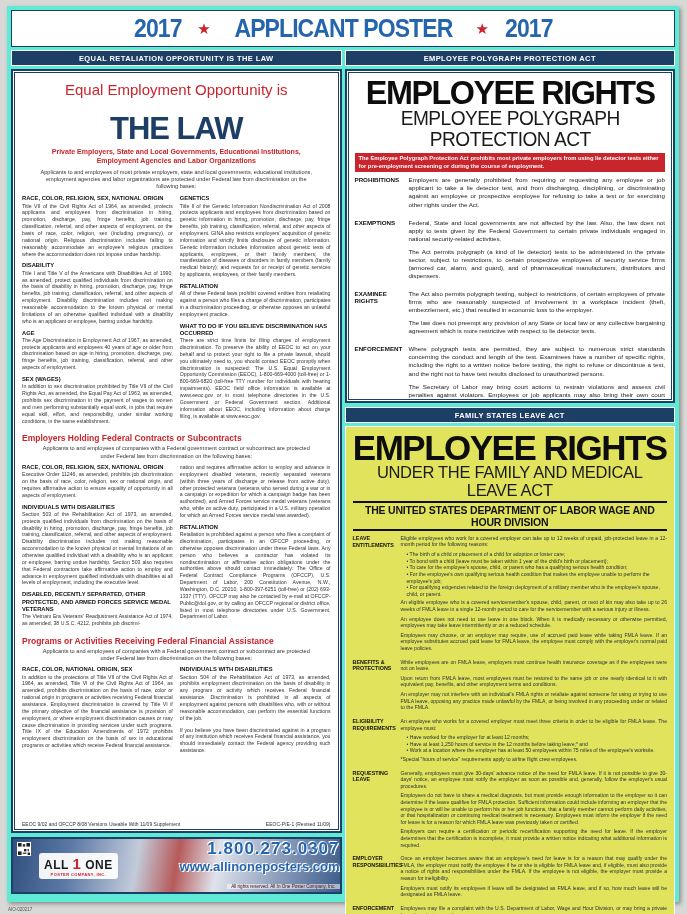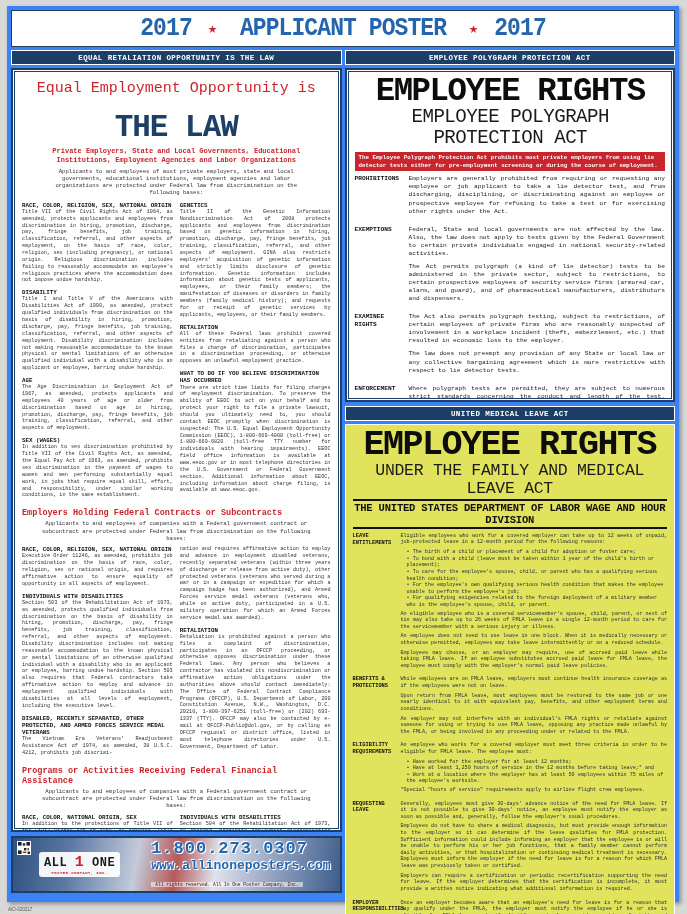--- a/index.html
+++ b/index.html
@@ -1,18 +1,18 @@
 <!DOCTYPE html>
 <html><head>
 <meta charset="utf-8">
 <style>
   * { margin:0; padding:0; box-sizing:border-box; }
   html,body { width:687px; height:914px; }
   body { background:#d8d8d6; font-family:"Liberation Sans", sans-serif; color:#222; position:relative; }
-  .poster { position:absolute; left:7px; top:6px; width:672px; height:896px; background:#3b82f6; padding:4px; box-shadow:2px 2px 4px rgba(0,0,0,.35);font-family:Liberation Mono, monospace; }
+  .poster { position:absolute; left:7px; top:6px; width:672px; height:896px; background:#5eead4; padding:4px; box-shadow:2px 2px 4px rgba(0,0,0,.35); }
   .hdr-band { background:#fff; border:1px solid #1d3f66; height:37px; display:flex; align-items:center; justify-content:center; gap:14px; }
   .hdr-band .yr, .hdr-band .ttl { color:#2565ae; font-weight:bold; font-size:25px; letter-spacing:-1px; transform:scaleX(.92); }
   .hdr-band .star { color:#c9252c; font-size:15px; }
   .cols { display:flex; gap:3px; margin-top:3px; }
   .col { width:331px; display:flex; flex-direction:column; }
   .navy-bar { background:#1d3f66; color:#fff; font-size:7.5px; font-weight:bold; text-align:center; padding:3px 0 2px; letter-spacing:.4px; border:1px solid #fff; }
   
   .eeo-panel { background:#fff; border:2px solid #1d3f66; box-shadow:inset 0 0 0 1px #fff, inset 0 0 0 2px #1d3f66; margin-top:3px; height:764px; overflow:hidden; padding:8px 9px 4px; display:flex; flex-direction:column; }
   .eeo-t1 { color:#c9252c; font-size:15px; text-align:center; margin-top:2px; }
   .eeo-t2 { color:#1d3f66; font-size:31px; font-weight:bold; text-align:center; letter-spacing:-1px; line-height:1; margin:15px 0 4px; }
@@ -25,21 +25,21 @@
   .sec p { font-size:5.2px; line-height:1.32; color:#333; text-align:justify; }
   .red-head { color:#c9252c; font-size:8.5px; font-weight:bold; text-align:left; margin:4px 0 2px; }
   .center-intro { font-size:5.6px; text-align:center; width:88%; margin:0 auto 4px; line-height:1.3; color:#333; }
   .eeo-foot { display:flex; justify-content:space-between; font-size:5px; color:#333; margin-top:auto; padding-top:3px; }
   
   .aio { margin-top:4px; height:57px; border:2px solid #1d3f66; background:linear-gradient(100deg,#31507f 0%,#5d7aa6 18%,#c3cbda 38%,#b65a5a 50%,#dfe3ec 62%,#8fa0bd 80%,#3d5c8b 100%); position:relative; display:flex; align-items:center; overflow:hidden; }
   .aio-logo { background:rgba(255,255,255,.93); border-radius:3px; margin-left:26px; padding:2px 5px; text-align:center; }
   .aio-logo .big { font-size:12px; font-weight:bold; color:#1a1a1a; letter-spacing:.5px; }
   .aio-logo .big .one { color:#c9252c; font-size:15px; }
   .aio-logo .sub { font-size:4px; color:#c9252c; font-weight:bold; letter-spacing:.4px; }
-  .aio-mid { flex:1; text-align:left;padding-left:31px; }
+  .aio-mid { flex:1; text-align:right; }
   .aio-phone { font-size:17px; font-weight:bold; color:#2565ae; text-shadow:0 0 2px #fff,1px 1px 0 #fff,-1px -1px 0 #fff; letter-spacing:1px; }
   .aio-web { font-size:13px; font-weight:bold; color:#2565ae; text-shadow:0 0 2px #fff,1px 1px 0 #fff,-1px -1px 0 #fff; }
   .aio-rights { font-size:4.6px; color:#4a0f12; background:rgba(255,255,255,.55); display:inline-block; padding:0 4px; margin-top:1px; }
   .aio-qr { position:absolute; left:4px; top:3px; }
   .page-code { position:absolute; left:8px; bottom:2px; font-size:4.5px; color:#555; }
   
   .poly-panel { background:#fff; border:2px solid #1d3f66; box-shadow:inset 0 0 0 1px #fff, inset 0 0 0 2px #1d3f66; margin-top:3px; padding:6px 8px 6px; height:334px; overflow:hidden; }
   .poly-t1 { font-size:33px; font-weight:bold; letter-spacing:-1.5px; text-align:center; color:#0d0d0d; line-height:.95; transform:scaleX(.98); }
   .poly-t2 { font-size:19.5px; color:#1a1a1a; text-align:center; letter-spacing:-.5px; line-height:1.05; margin-bottom:4px; transform:scaleX(.98); }
   .poly-banner { background:#c9252c; color:#fff; font-size:5.8px; font-weight:bold; padding:2px 4px; line-height:1.3; margin-bottom:4px; }
@@ -231,21 +231,21 @@
         <div class="lbl-sec">
           <div class="lbl">ENFORCEMENT</div>
           <div class="bod">
               <p>Where polygraph tests are permitted, they are subject to numerous strict standards concerning the conduct and length of the test. Examinees have a number of specific rights, including the right to a written notice before testing, the right to refuse or discontinue a test, and the right not to have test results disclosed to unauthorized persons.</p>
               <p>The Secretary of Labor may bring court actions to restrain violations and assess civil penalties against violators. Employees or job applicants may also bring their own court actions.</p>
             </div>
         </div>
 
       </div>
 
-      <div class="navy-bar" style="margin-top:4px;">UNITED MEDICAL LEAVE ACT</div>
+      <div class="navy-bar" style="margin-top:4px;">FAMILY STATES LEAVE ACT</div>
 
       <div class="fmla-panel">
         <div class="fmla-t1">EMPLOYEE RIGHTS</div>
         <div class="fmla-t2">UNDER THE FAMILY AND MEDICAL LEAVE ACT</div>
         <div class="fmla-dept">THE UNITED STATES DEPARTMENT OF LABOR WAGE AND HOUR DIVISION</div>
 
         <div class="f-sec">
           <div class="lbl">LEAVE ENTITLEMENTS</div>
           <div class="bod">
             <p>Eligible employees who work for a covered employer can take up to 12 weeks of unpaid, job-protected leave in a 12-month period for the following reasons:</p>

